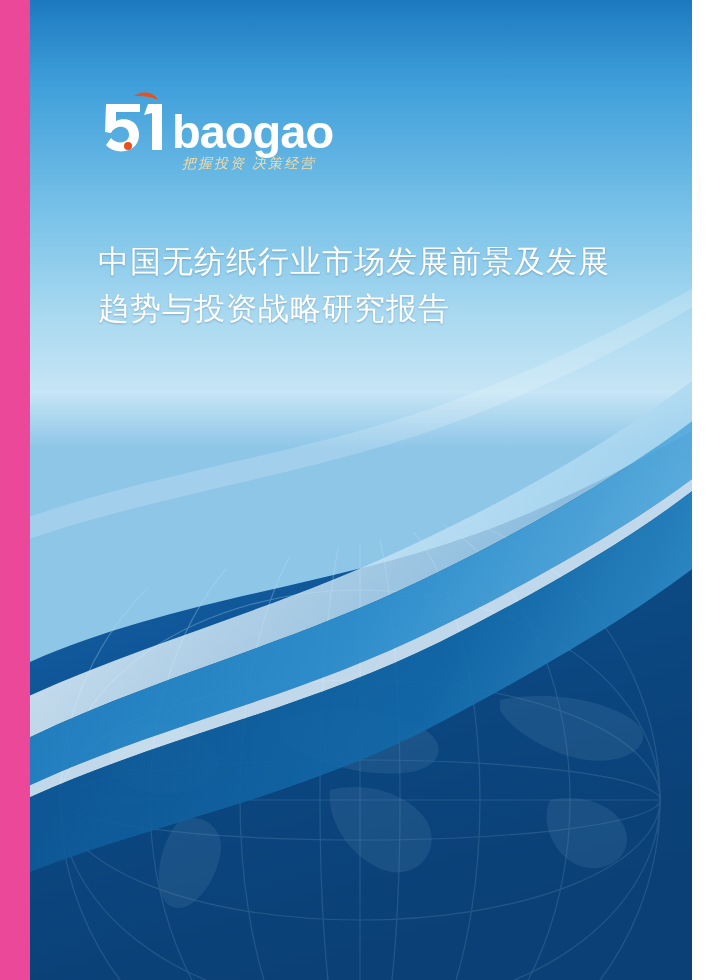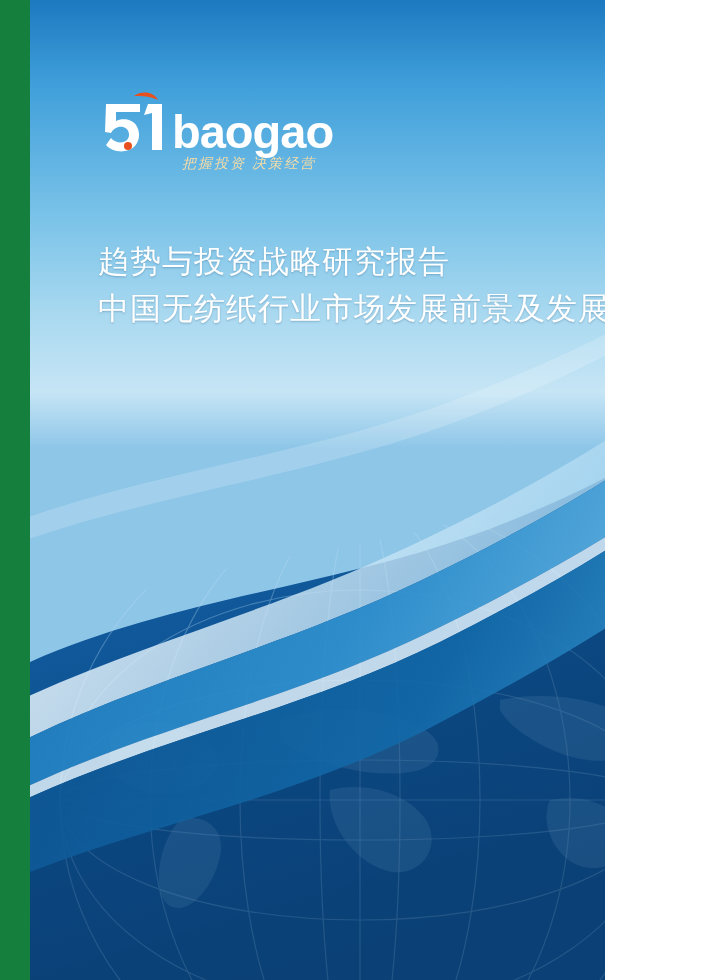--- a/index.html
+++ b/index.html
@@ -2,24 +2,24 @@
 <html lang="zh"><head>
 <meta charset="utf-8">
 <style>
   html, body {
     margin: 0;
     padding: 0;
     background: #ffffff;
   }
   .page {
     position: relative;
-    width: 605px;
+    width: 692px;
     height: 980px;
     overflow: hidden;
-    background: #15803d;
+    background: #ec4899;
     font-family: "Liberation Sans", sans-serif;
   }
   
   .cover {
     position: absolute;
     left: 30px;
     top: 0px;
     width: 664px;
     height: 980px;
     overflow: hidden;
@@ -149,18 +149,18 @@
           <circle cx="30" cy="58" r="4" fill="#e8501e"></circle>
         </g>
 
         <text x="74" y="60" font-family="Liberation Sans, sans-serif" font-size="47" font-weight="bold" fill="#ffffff" letter-spacing="-1">baogao</text>
 
         <text x="84" y="80" font-family="Liberation Sans, sans-serif" font-size="14" fill="#f6dca6" letter-spacing="2" font-style="italic">把握投资 决策经营</text>
       </svg>
     </div>
 
     <div class="title-block">
+      <div class="title-line">中国无纺纸行业市场发展前景及发展</div>
       <div class="title-line">趋势与投资战略研究报告</div>
-      <div class="title-line">中国无纺纸行业市场发展前景及发展</div>
     </div>
 
   </div>
 </div>
 
 </body></html>

